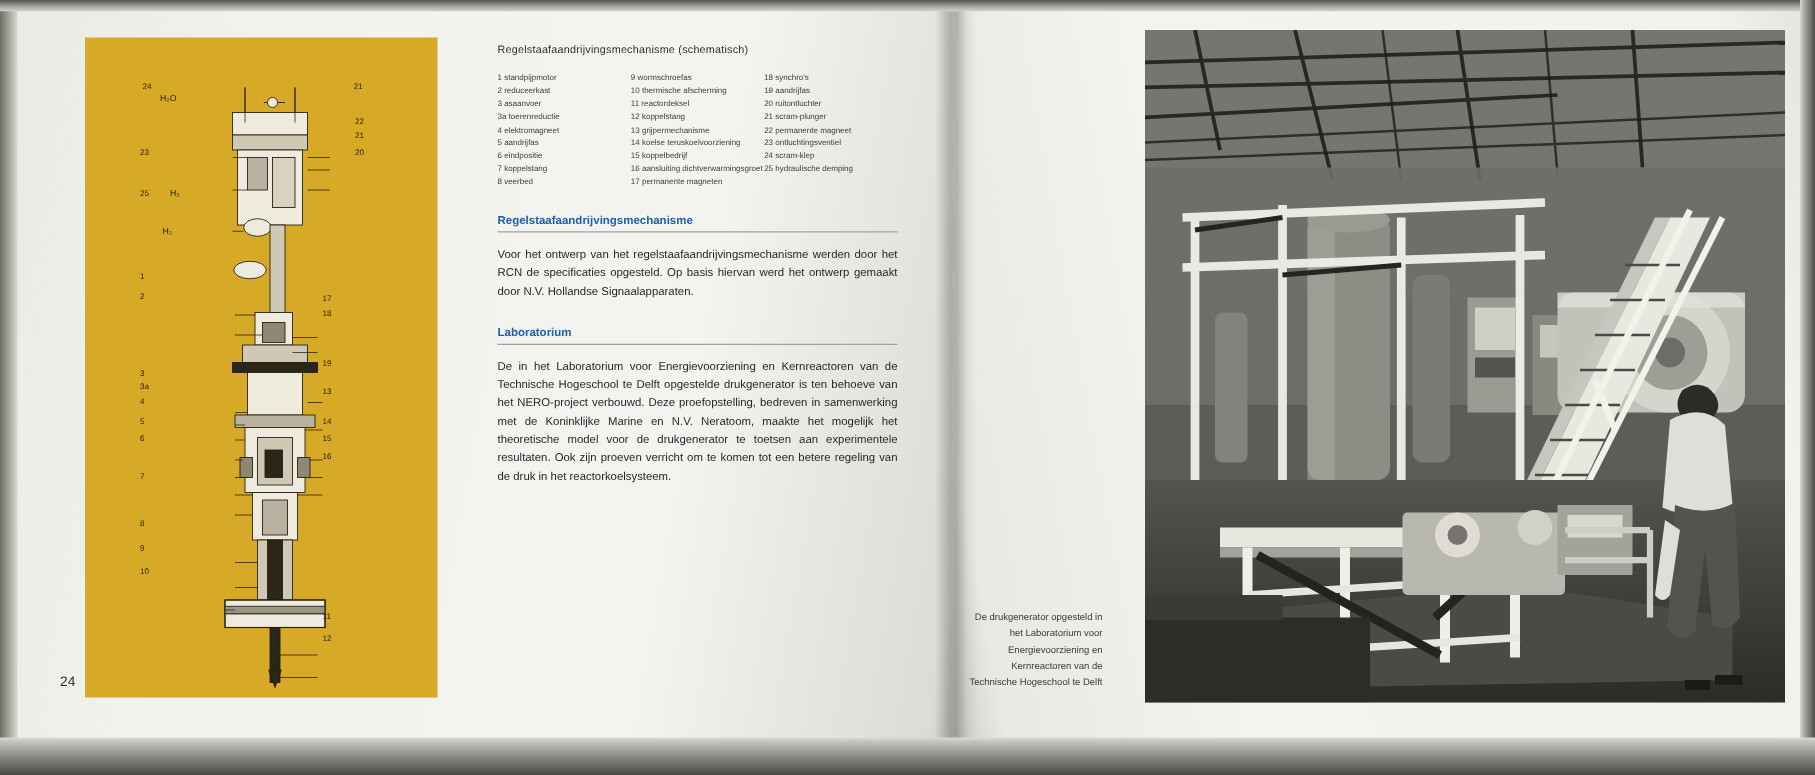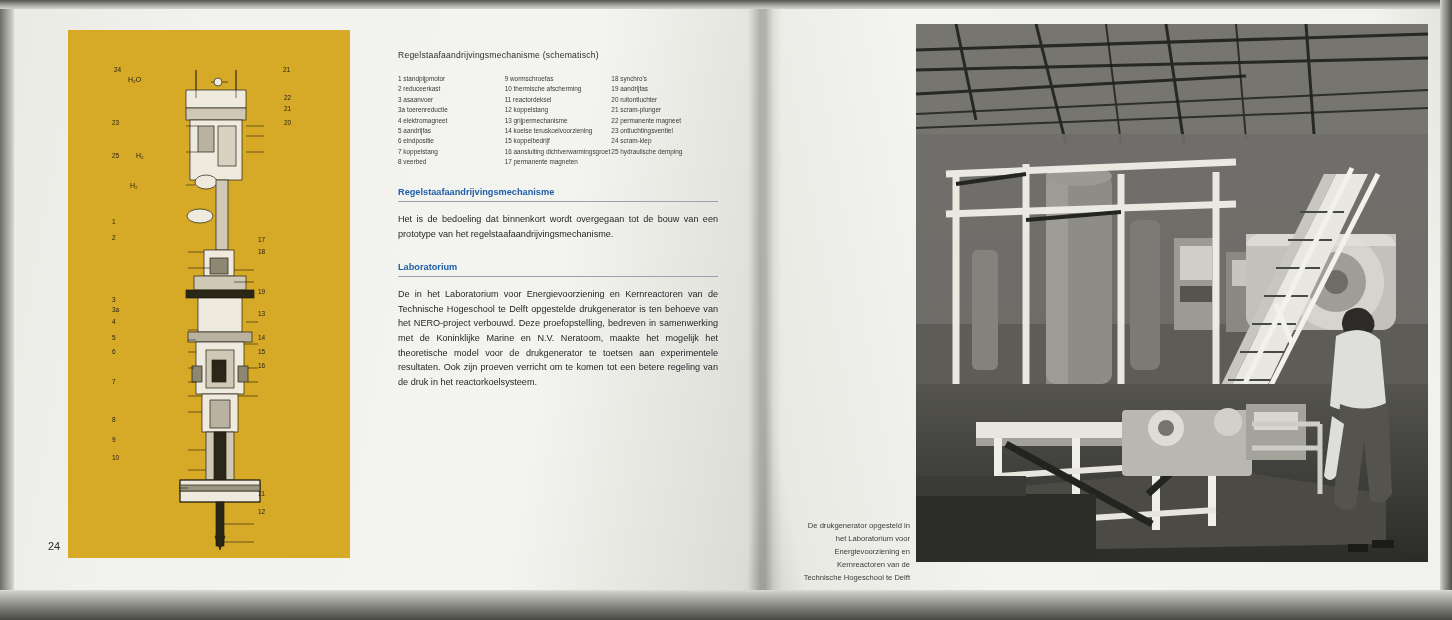--- a/index.html
+++ b/index.html
@@ -19,34 +19,34 @@
   .edge-bottom{position:absolute;left:0;bottom:0;width:1452px;height:30px;background:linear-gradient(0deg,#4a4a45,#7d7d76 40%,#c6c6c0 90%,#dbdbd5);}
   .edge-right{position:absolute;right:0;top:0;width:12px;height:620px;background:linear-gradient(270deg,#4f4f4a,#a6a69f 70%,#d6d6d0);}
 
   
   .plate{position:absolute;left:68px;top:30px;width:282px;height:528px;background:#d6a927;}
   .fig-num{position:absolute;font-size:6.5px;color:#231f10;font-family:"Liberation Sans",sans-serif;}
 
   .folio{position:absolute;font-size:11px;color:#2b2b27;font-family:"Liberation Sans",sans-serif;}
 
   
-  .col{position:absolute;left:398px;top:50px;width:320px;}
+  .col{position:absolute;left:398px;top:34px;width:320px;}
   .cap-title{font-size:8.6px;color:#2d2d2a;letter-spacing:.2px;}
   .legend{margin-top:14px;display:flex;gap:0;}
   .legend-col{width:107px;}
   .legend-item{font-size:6.4px;color:#3a3a36;line-height:1.62;white-space:nowrap;}
   .sec-head{color:#1e5fa8;font-size:9.2px;font-weight:bold;margin-top:20px;}
   .rule{height:1px;background:#9aa3ad;margin-top:4px;margin-bottom:10px;}
   .body p{font-size:9.1px;line-height:1.62;color:#26262a;margin:0 0 9px 0;text-align:justify;}
 
   
   .photo{position:absolute;left:916px;top:24px;width:512px;height:538px;background:#555;overflow:hidden;}
   .photo svg{display:block;}
-  .photo-caption{position:absolute;left:800px;top:488px;width:110px;text-align:right;
-    font-size:7.6px;line-height:1.7;color:#3b3b38;margin-top:32px;}
+  .photo-caption{position:absolute;left:772px;top:488px;width:110px;text-align:right;
+    font-size:7.6px;line-height:1.7;color:#3b3b38;}
 </style>
 </head>
 <body>
 
 <div id="page">
   <div class="spread">
     <div class="page-left"></div>
     <div class="page-right"></div>
     <div class="gutter"></div>
 
@@ -202,21 +202,21 @@
           <div class="legend-item">22 permanente magneet</div>
           <div class="legend-item">23 ontluchtingsventiel</div>
           <div class="legend-item">24 scram-klep</div>
           <div class="legend-item">25 hydraulische demping</div>
         </div>
       </div>
 
       <div class="sec-head">Regelstaafaandrijvingsmechanisme</div>
       <div class="rule"></div>
       <div class="body">
-        <p>Het is de bedoeling dat binnenkort wordt overgegaan tot de bouw van een prototype van het regelstaafaandrijvingsmechanisme.</p>
+        <p>Voor het ontwerp van het regelstaafaandrijvingsmechanisme werden door het RCN de specificaties opgesteld. Op basis hiervan werd het ontwerp gemaakt door N.V. Hollandse Signaalapparaten.</p>
       </div>
 
       <div class="sec-head">Laboratorium</div>
       <div class="rule"></div>
       <div class="body">
         <p>De in het Laboratorium voor Energievoorziening en Kernreactoren van de Technische Hogeschool te Delft opgestelde drukgenerator is ten behoeve van het NERO-project verbouwd. Deze proefopstelling, bedreven in samenwerking met de Koninklijke Marine en N.V. Neratoom, maakte het mogelijk het theoretische model voor de drukgenerator te toetsen aan experimentele resultaten. Ook zijn proeven verricht om te komen tot een betere regeling van de druk in het reactorkoelsysteem.</p>
       </div>
     </div>
 
     <div class="photo">

